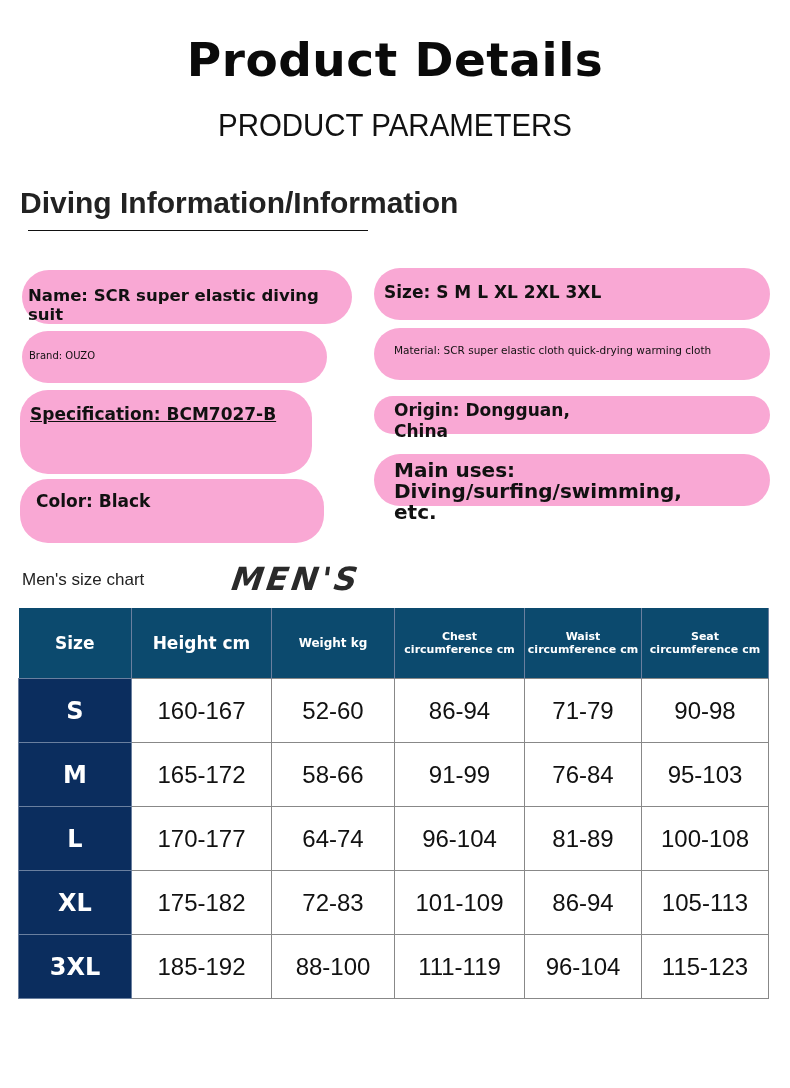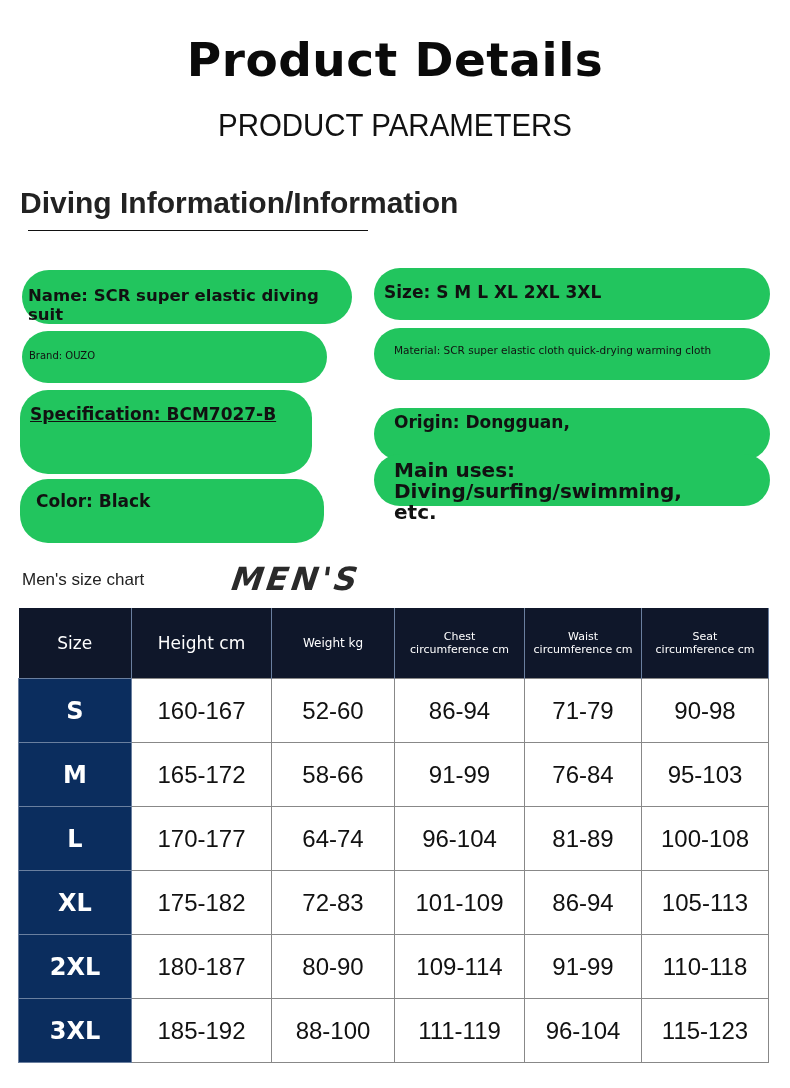--- a/index.html
+++ b/index.html
@@ -6,32 +6,32 @@
   body { width:790px; height:1088px; position:relative; overflow:hidden;
          font-family:"DejaVu Sans", "Liberation Sans", sans-serif; color:#111; }
   .title { position:absolute; left:0; width:790px; top:32px; text-align:center;
            font-size:47px; font-weight:bold; letter-spacing:0.5px; color:#0a0a0a; }
   .subtitle { position:absolute; left:0; width:790px; top:108px; text-align:center;
            font-size:31px; font-weight:normal; color:#111; font-family:"Liberation Sans", sans-serif; transform:scaleX(0.95); }
   .section-h { position:absolute; left:20px; top:186px; font-size:30px; font-weight:bold; color:#222;
            font-family:"Liberation Sans", sans-serif; }
   .section-line { position:absolute; left:28px; top:230px; width:340px; height:1px; background:#111; }
 
-  .pill { position:absolute; background:#22c55e; border-radius:28px; color:#111;
+  .pill { position:absolute; background:#f9a8d4; border-radius:28px; color:#111;
           font-family:"DejaVu Sans", sans-serif; font-weight:bold; box-sizing:border-box; }
   .pill span { display:block; }
 
   .chart-label { position:absolute; left:22px; top:570px; font-size:17px; color:#222;
                  font-family:"Liberation Sans", sans-serif; }
   .mens { position:absolute; left:232px; top:560px; font-size:32px; font-weight:bold; font-style:italic;
           color:#2a2a2a; letter-spacing:3px; font-family:"DejaVu Sans", sans-serif; transform:skewX(-8deg); }
 
   table.size { position:absolute; left:18px; top:608px; width:750px; border-collapse:collapse; table-layout:fixed; }
-  table.size th { background:#0f172a; color:#fff; height:70px; border-right:1px solid #6a7f9f;
-                  font-family:"DejaVu Sans", sans-serif; font-weight:normal; padding:0; }
+  table.size th { background:#0c4a6e; color:#fff; height:70px; border-right:1px solid #6a7f9f;
+                  font-family:"DejaVu Sans", sans-serif; font-weight:bold; padding:0; }
   table.size th.big { font-size:17px; }
   table.size th.small { font-size:11px; line-height:13px; }
   table.size td { height:63px; text-align:center; font-size:24px; color:#111;
                   border:1px solid #888; font-family:"Liberation Sans", sans-serif; padding:0; }
   table.size td.sz { background:#0b2d5e; color:#fff; font-weight:bold; font-size:24px; border-color:#6a7f9f;
                      font-family:"DejaVu Sans", sans-serif; }
 </style>
 </head>
 <body>
 
@@ -53,22 +53,23 @@
 <div class="pill" style="left:20px; top:479px; width:304px; height:64px; padding:12px 0 0 16px; font-size:17px;">
   <span>Color: Black</span>
 </div>
 
 <div class="pill" style="left:374px; top:268px; width:396px; height:52px; padding:14px 0 0 10px; font-size:17px;">
   <span>Size: S M L XL 2XL 3XL</span>
 </div>
 <div class="pill" style="left:374px; top:328px; width:396px; height:52px; padding:16px 0 0 20px; font-size:10.5px; font-weight:normal;">
   <span>Material: SCR super elastic cloth quick-drying warming cloth</span>
 </div>
-<div class="pill" style="left:374px; top:408px; width:396px; height:52px; padding:4px 0 0 20px; font-size:17px; line-height:21px;">
+<div class="pill" style="left:374px; top:396px; width:396px; height:38px; padding:4px 0 0 20px; font-size:17px; line-height:21px;">
   <span>Origin: Dongguan,</span>
+  <span>China</span>
 </div>
 <div class="pill" style="left:374px; top:454px; width:396px; height:52px; padding:6px 0 0 20px; font-size:20px; line-height:21px;">
   <span>Main uses: Diving/surfing/swimming,</span>
   <span>etc.</span>
 </div>
 
 <div class="chart-label">Men's size chart</div>
 <div class="mens">MEN'S</div>
 
 <table class="size">
@@ -126,28 +127,20 @@
     </tr>
     <tr>
       <td class="sz">XL</td>
       <td>175-182</td>
       <td>72-83</td>
       <td>101-109</td>
       <td>86-94</td>
       <td>105-113</td>
     </tr>
     <tr>
-      <td class="sz">2XL</td>
-      <td>180-187</td>
-      <td>80-90</td>
-      <td>109-114</td>
-      <td>91-99</td>
-      <td>110-118</td>
-    </tr>
-    <tr>
       <td class="sz">3XL</td>
       <td>185-192</td>
       <td>88-100</td>
       <td>111-119</td>
       <td>96-104</td>
       <td>115-123</td>
     </tr>
   </tbody>
 </table>
 

